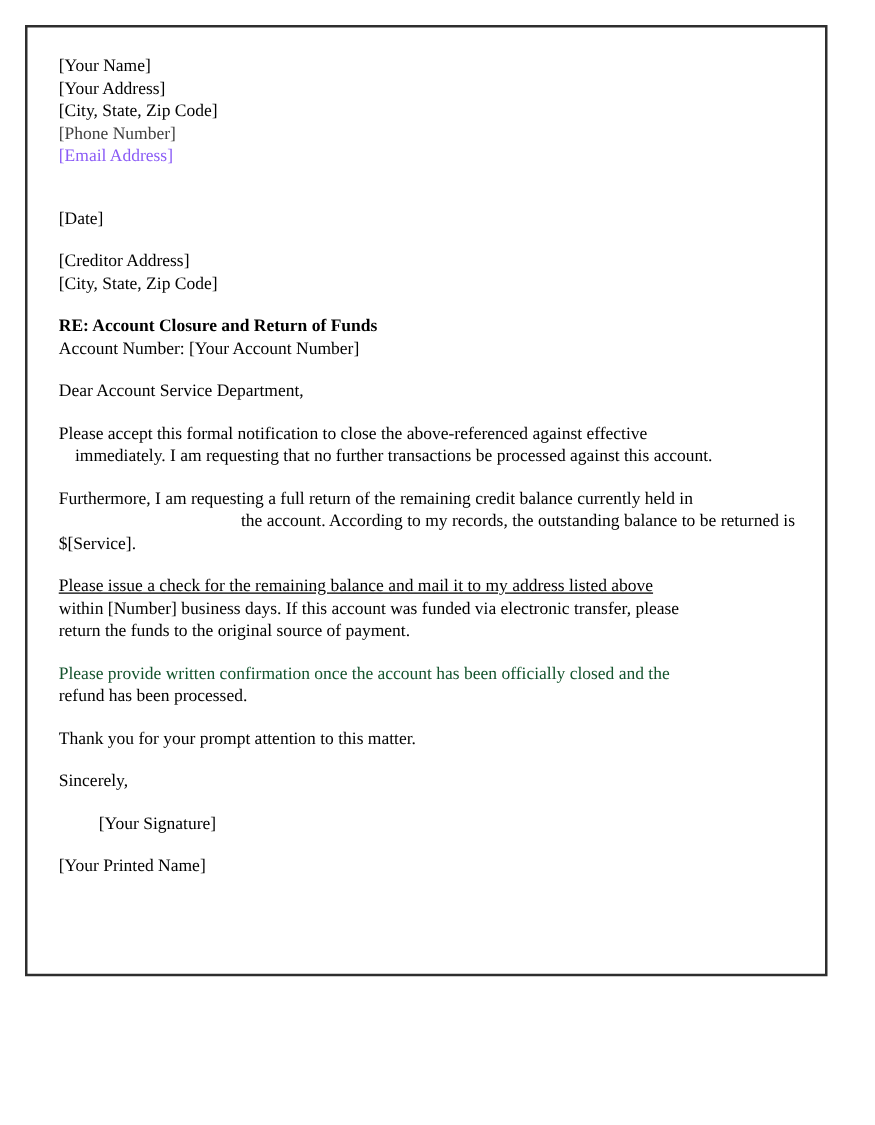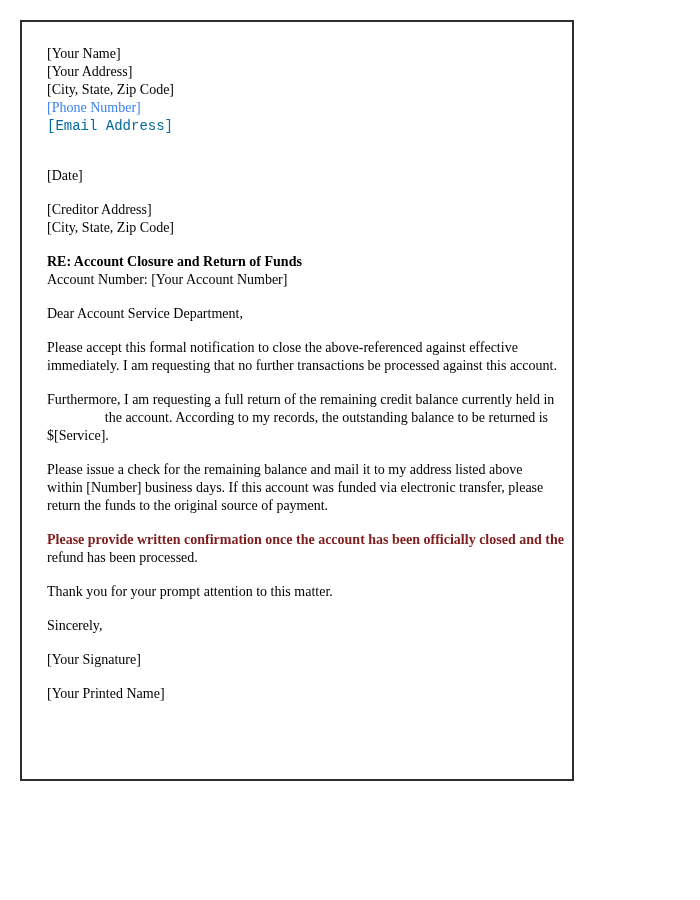--- a/index.html
+++ b/index.html
@@ -9,21 +9,21 @@
   }
   body {
     width: 700px;
     height: 900px;
     font-family: "Liberation Serif", serif;
     overflow: hidden;
   }
   .page {
     box-sizing: border-box;
     margin: 20px 0 0 20px;
-    width: 554px;
+    width: 642px;
     height: 761px;
     background: #ffffff;
     border: 2px solid #2e2e2e;
     padding: 23px 24px 0 25px;
   }
   .block + .block {
     margin-top: 16px;
   }
   .line {
     font-size: 14px;
@@ -34,61 +34,61 @@
 </style>
 </head>
 <body>
 
 <div class="page" style="border-color: rgb(46, 46, 46); background: rgb(255, 255, 255);">
   <div id="letter-body">
       <div class="block">
         <div class="line" style="color: rgb(0, 0, 0);">[Your Name]</div>
         <div class="line" style="color: rgb(0, 0, 0);">[Your Address]</div>
         <div class="line" style="color: rgb(0, 0, 0);">[City, State, Zip Code]</div>
-        <div class="line" style="color: #3b82f6;">[Phone Number]</div>
-        <div class="line" style="color: #0369a1; font-family: Liberation Mono, monospace;">[Email Address]</div>
+        <div class="line" style="color: #404040;">[Phone Number]</div>
+        <div class="line" style="color: #8b5cf6;">[Email Address]</div>
       </div>
       <div class="block">
         <div class="line" style="color: rgb(0, 0, 0); margin-top: 32px;">[Date]</div>
       </div>
       <div class="block">
         <div class="line" style="color: rgb(0, 0, 0);">[Creditor Address]</div>
         <div class="line" style="color: rgb(0, 0, 0);">[City, State, Zip Code]</div>
       </div>
       <div class="block">
         <div class="line" style="color: rgb(0, 0, 0); font-weight: bold;">RE: Account Closure and Return of Funds</div>
         <div class="line" style="color: rgb(0, 0, 0);">Account Number: [Your Account Number]</div>
       </div>
       <div class="block">
         <div class="line" style="color: rgb(0, 0, 0);">Dear Account Service Department,</div>
       </div>
       <div class="block">
         <div class="line" style="color: rgb(0, 0, 0);">Please accept this formal notification to close the above-referenced against effective</div>
-        <div class="line" style="color: rgb(0, 0, 0);">immediately. I am requesting that no further transactions be processed against this account.</div>
+        <div class="line" style="color: rgb(0, 0, 0); margin-left: 13px;">immediately. I am requesting that no further transactions be processed against this account.</div>
       </div>
       <div class="block">
         <div class="line" style="color: rgb(0, 0, 0);">Furthermore, I am requesting a full return of the remaining credit balance currently held in</div>
         <div class="line" style="color: rgb(0, 0, 0); text-align: right;">the account. According to my records, the outstanding balance to be returned is</div>
         <div class="line" style="color: rgb(0, 0, 0);">$[Service].</div>
       </div>
       <div class="block">
-        <div class="line" style="color: rgb(0, 0, 0);">Please issue a check for the remaining balance and mail it to my address listed above</div>
+        <div class="line" style="color: rgb(0, 0, 0); text-decoration: underline;">Please issue a check for the remaining balance and mail it to my address listed above</div>
         <div class="line" style="color: rgb(0, 0, 0);">within [Number] business days. If this account was funded via electronic transfer, please</div>
         <div class="line" style="color: rgb(0, 0, 0);">return the funds to the original source of payment.</div>
       </div>
       <div class="block">
-        <div class="line" style="color: #7f1d1d; font-weight: bold;">Please provide written confirmation once the account has been officially closed and the</div>
+        <div class="line" style="color: #14532d;">Please provide written confirmation once the account has been officially closed and the</div>
         <div class="line" style="color: rgb(0, 0, 0);">refund has been processed.</div>
       </div>
       <div class="block">
         <div class="line" style="color: rgb(0, 0, 0);">Thank you for your prompt attention to this matter.</div>
       </div>
       <div class="block">
         <div class="line" style="color: rgb(0, 0, 0);">Sincerely,</div>
       </div>
       <div class="block">
-        <div class="line" style="color: rgb(0, 0, 0);">[Your Signature]</div>
+        <div class="line" style="color: rgb(0, 0, 0); margin-left: 32px;">[Your Signature]</div>
       </div>
       <div class="block">
         <div class="line" style="color: rgb(0, 0, 0);">[Your Printed Name]</div>
       </div>
     </div>
 </div>
 
 </body></html>

